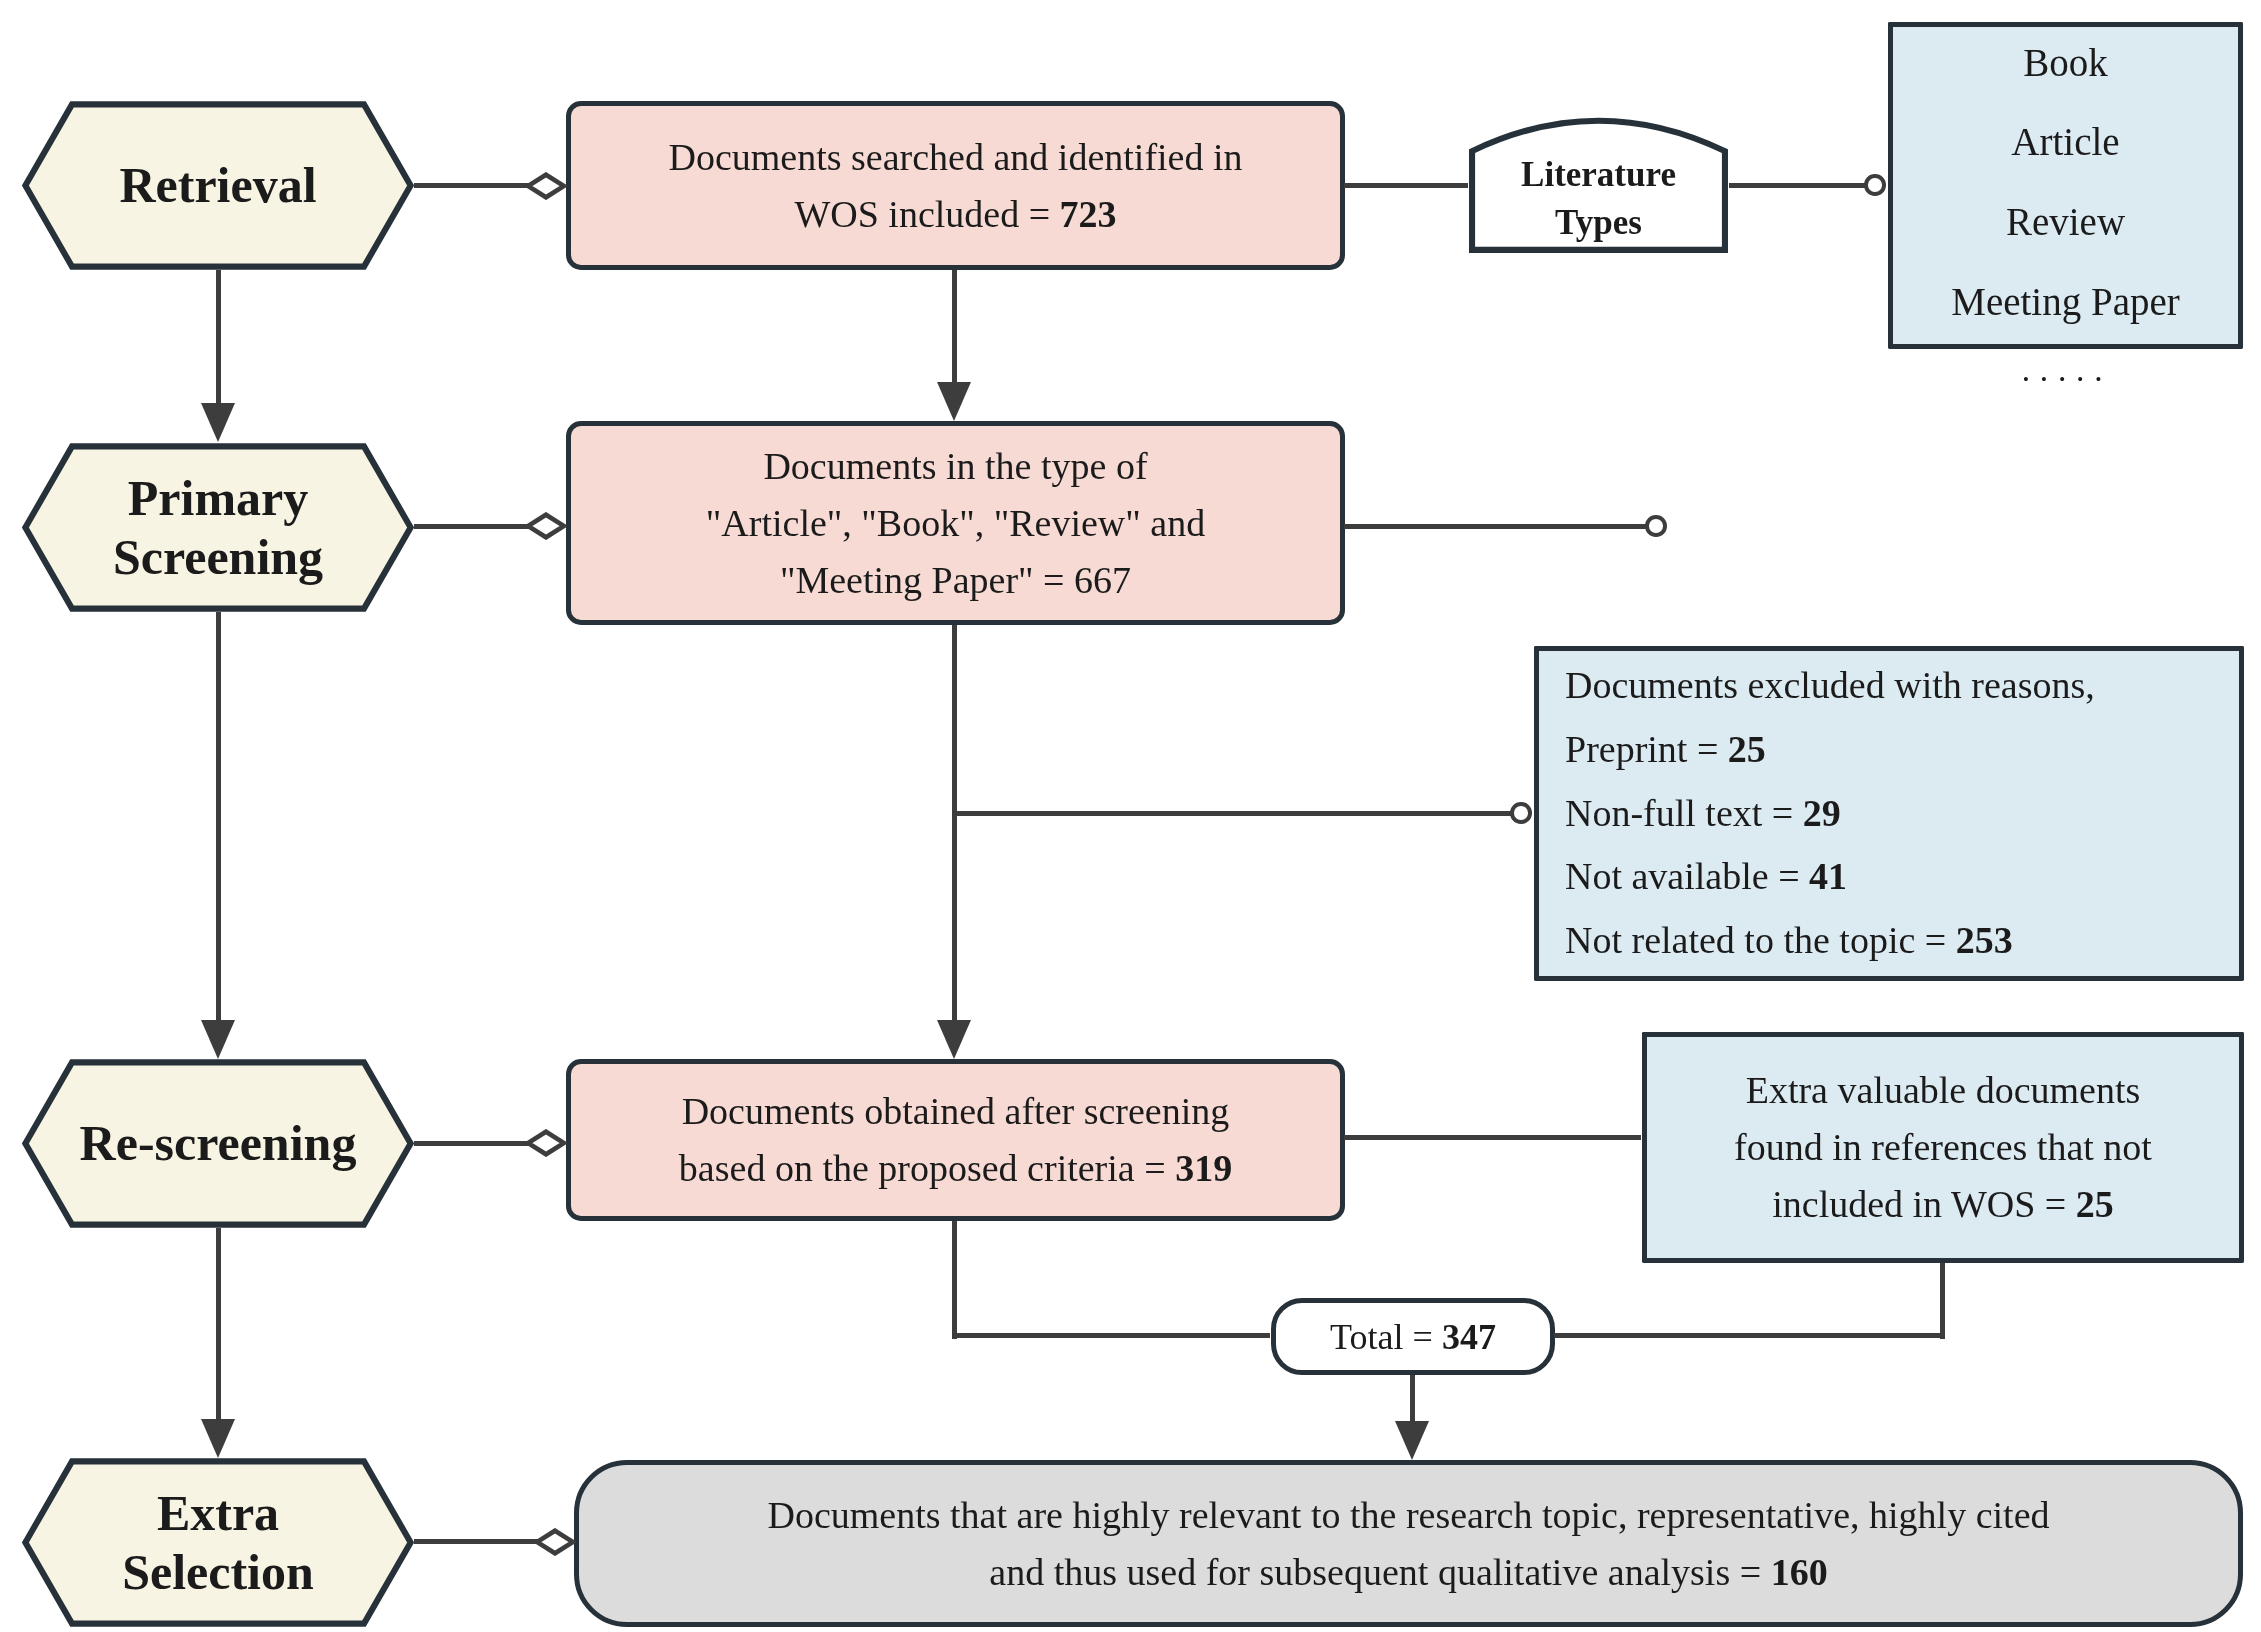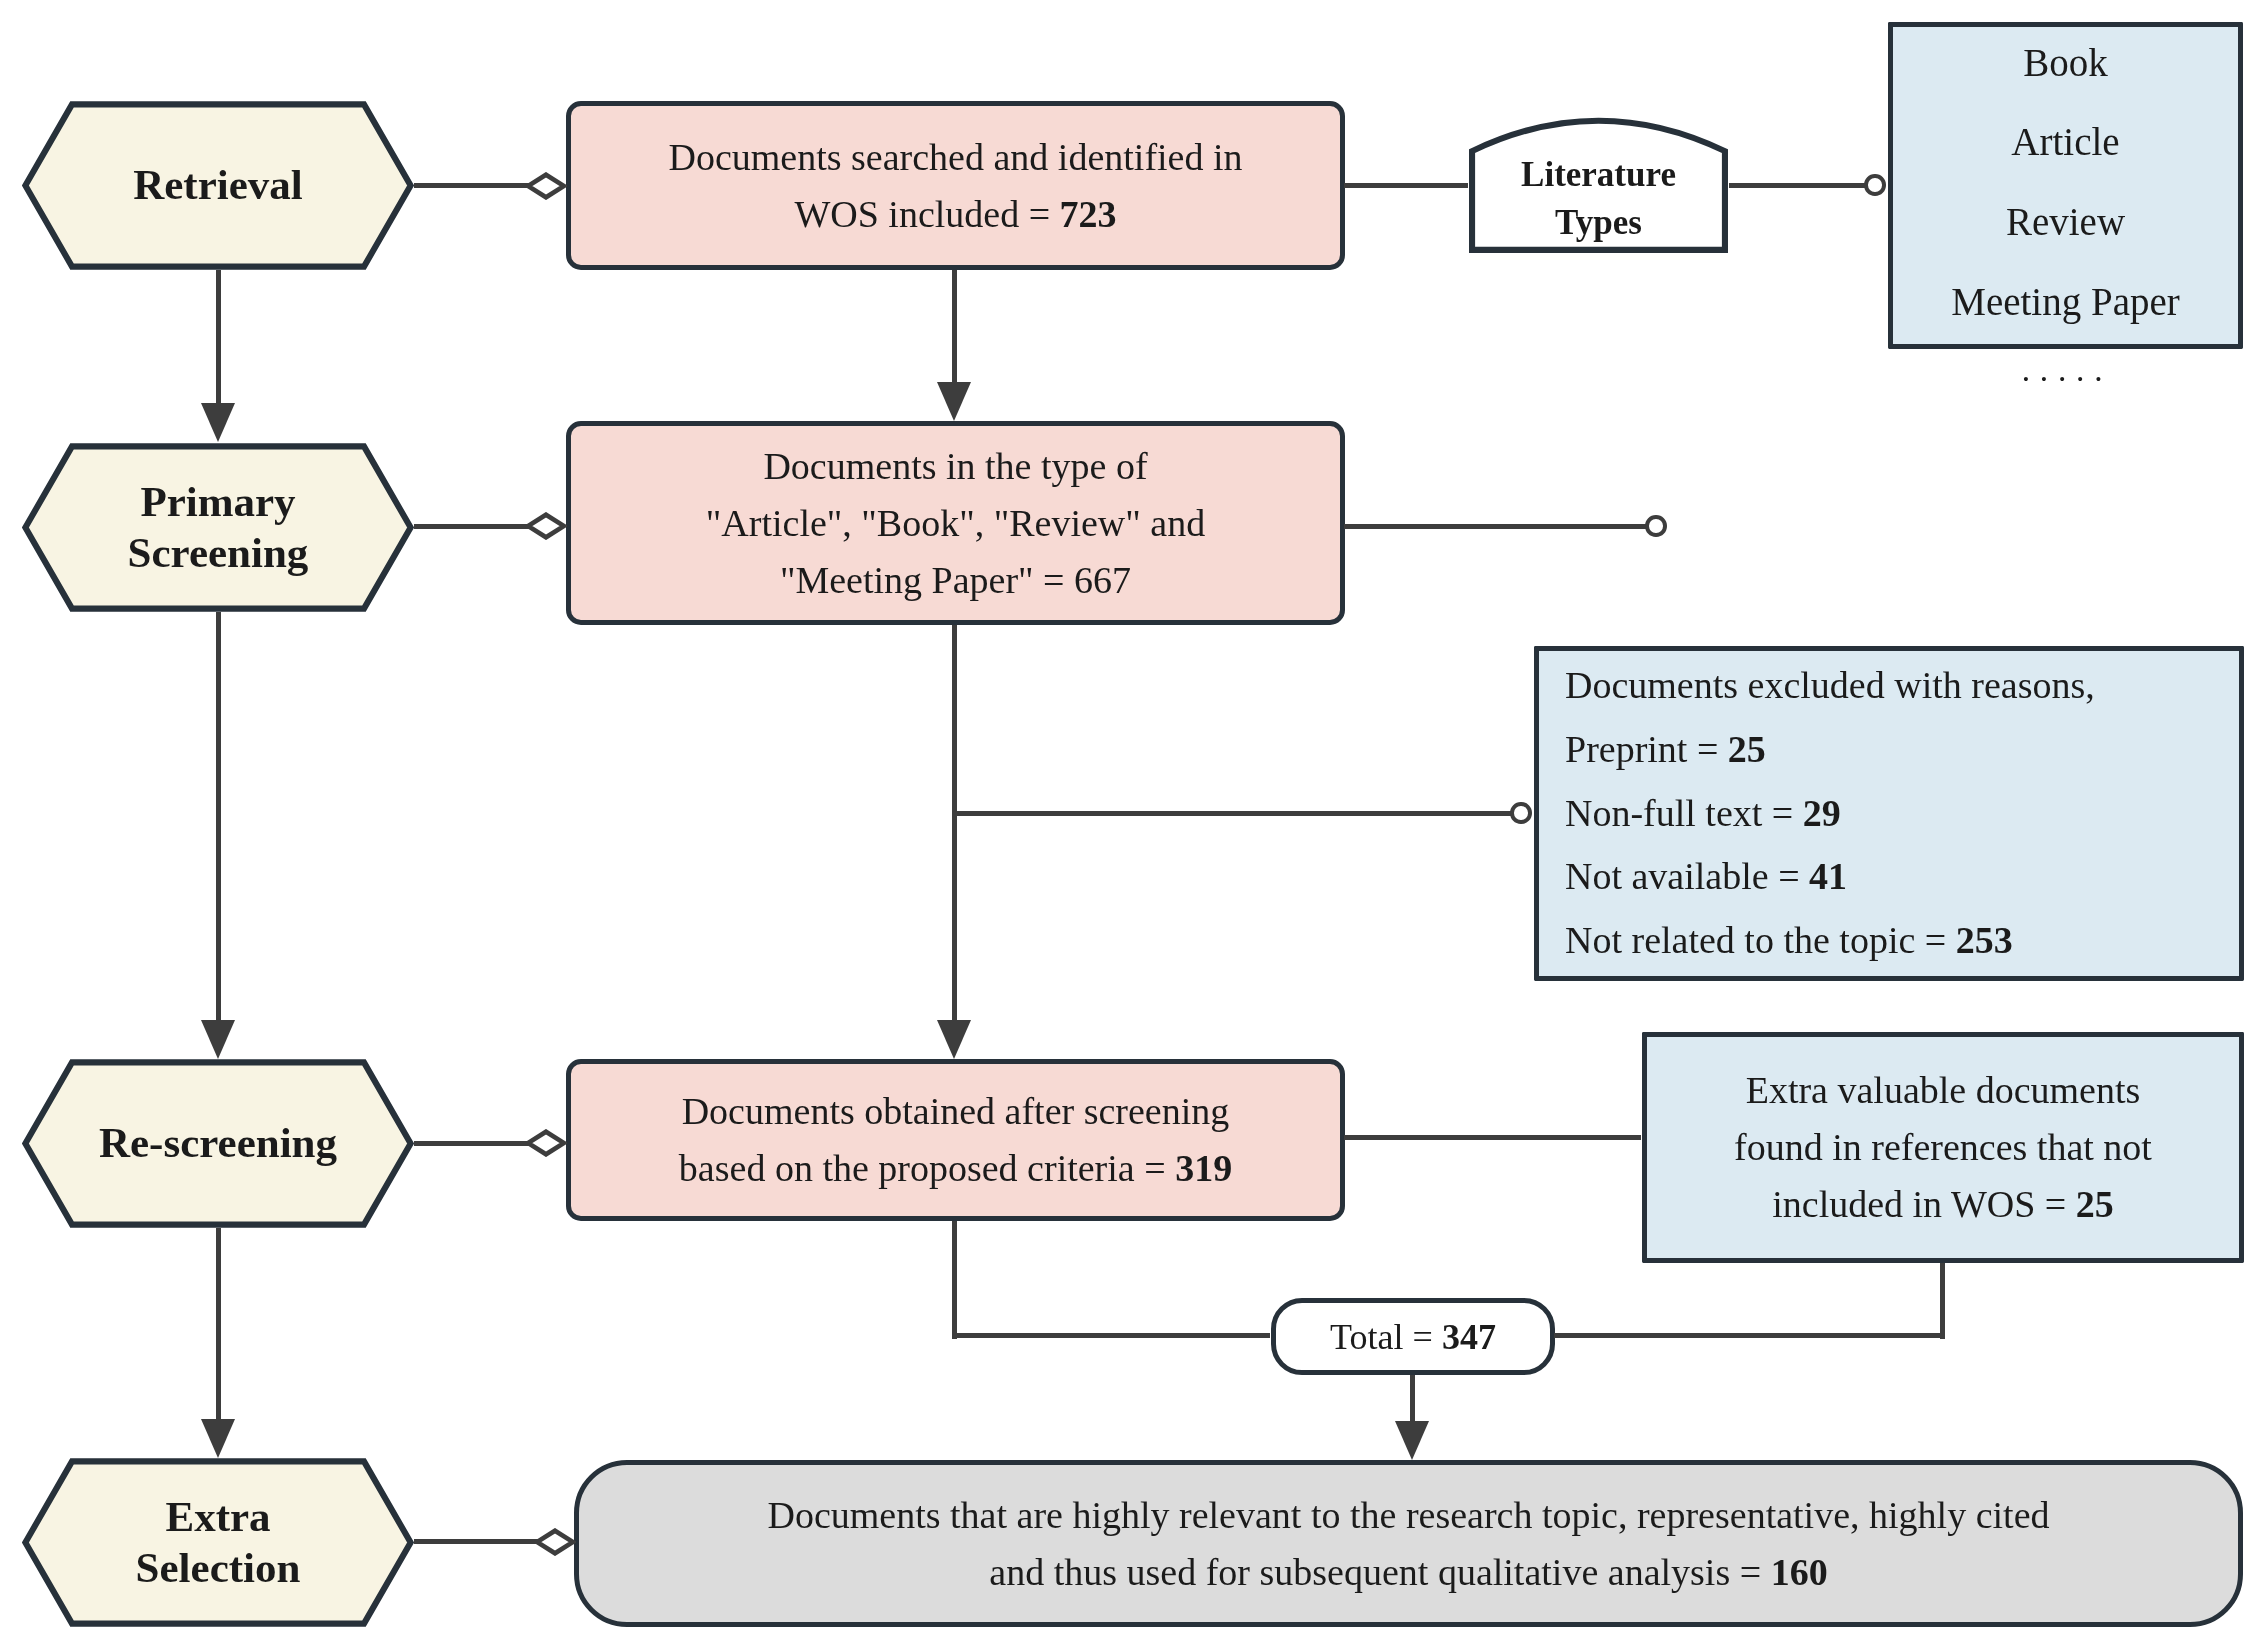--- a/index.html
+++ b/index.html
@@ -12,21 +12,21 @@
        text-align:center; font-size:38px; line-height:1.5;}
   .pink{background:var(--pink); border-radius:15px;}
   .blue{background:var(--blue); border-radius:1.4px;}
   .grayb{background:var(--gray); border-radius:53px; font-size:38px;}
   .totalb{background:#ffffff; border-radius:31px; font-size:36px;}
   .v{font-weight:bold;}
   .hex{position:absolute;}
   .hex svg{position:absolute; left:0; top:0;}
   .hex .lbl{position:absolute; left:0; top:0; right:0; bottom:0;
             display:flex; align-items:center; justify-content:center;
-            font-weight:bold; font-size:43px; line-height:1.18; text-align:center;}
+            font-weight:bold; font-size:50px; line-height:1.18; text-align:center;}
   .hline{position:absolute; height:5.4px; background:var(--line);}
   .vline{position:absolute; width:5.4px;  background:var(--line);}
   .ahead{position:absolute; width:0; height:0;
          border-left:17.6px solid transparent; border-right:17.6px solid transparent;
          border-top:39px solid var(--line);}
   .ocircle{position:absolute; width:13.5px; height:13.5px; border:4.7px solid var(--line);
            border-radius:50%; background:#ffffff;}
   .odiamond{position:absolute;}
   .listcol{justify-content:space-evenly; font-size:39px; line-height:1.25;}
   .dots{letter-spacing:6.8px; font-size:34px;}

